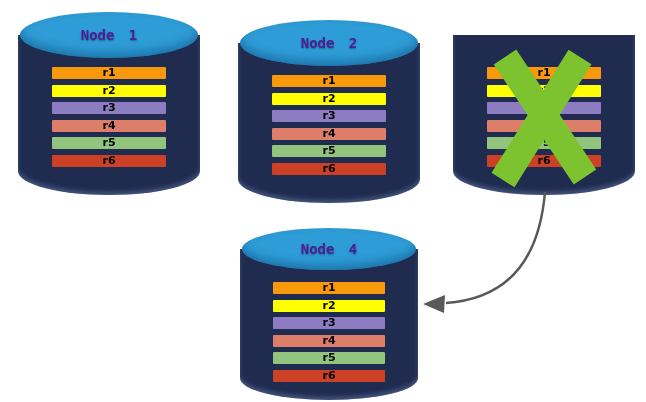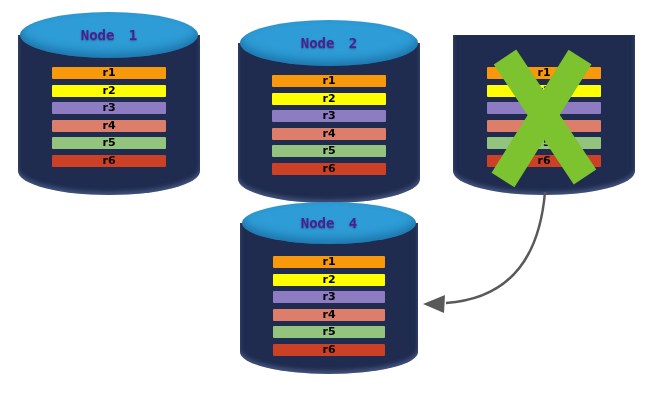--- a/index.html
+++ b/index.html
@@ -120,21 +120,21 @@
         </div>
       <div class="row" style="background-color: rgb(147, 196, 125);">
           <span class="row-label">r5</span>
         </div>
       <div class="row" style="background-color: rgb(204, 65, 37);">
           <span class="row-label">r6</span>
         </div>
     </div>
   </div>
 
-  <div class="node small" style="left:240px;top:202px;">
+  <div class="node small" style="left:240px;top:228px;">
     <div class="cyl-body" style="background-color: rgb(31, 44, 80);"></div>
     <div class="cyl-top" style="background-color: rgb(46, 156, 214);">
       <span class="node-label">Node 4</span>
     </div>
     <div class="rows">
       <div class="row" style="background-color: rgb(248, 152, 11);">
           <span class="row-label">r1</span>
         </div>
       <div class="row" style="background-color: rgb(255, 255, 0);">
           <span class="row-label">r2</span>

